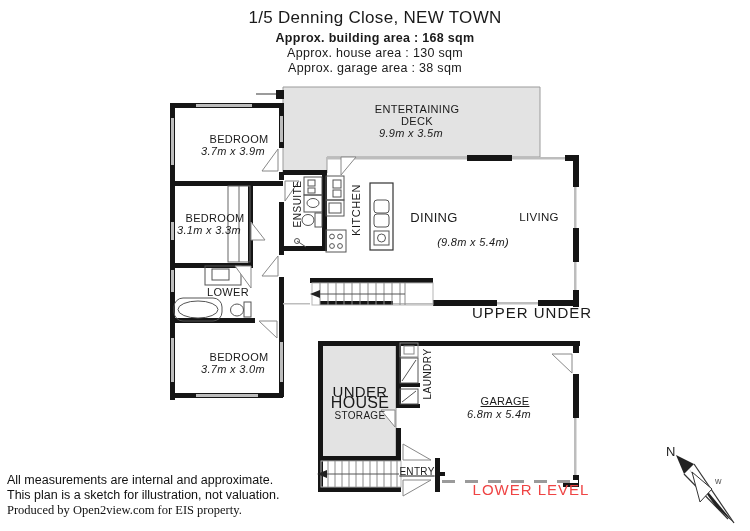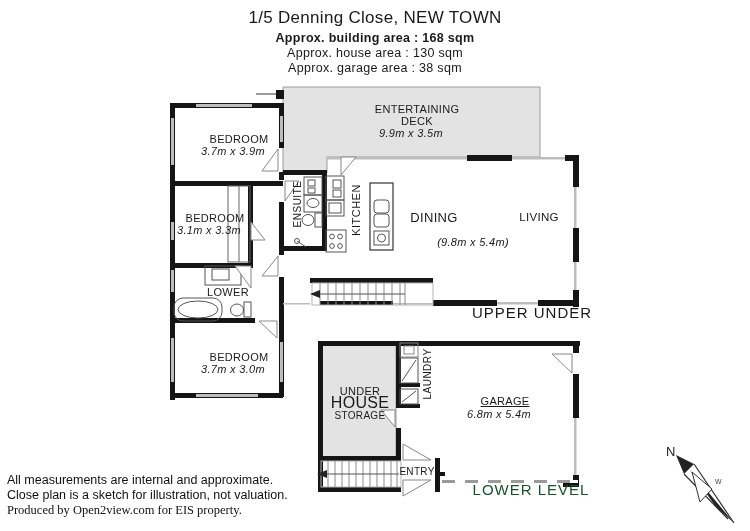--- a/index.html
+++ b/index.html
@@ -7,21 +7,21 @@
           font-family:"Liberation Sans", sans-serif;}
   .lbl{position:absolute;transform:translate(-50%,-50%);white-space:nowrap;color:#1a1a1a;
        letter-spacing:.3px;z-index:2;}
   .vlbl{position:absolute;transform:translate(-50%,-50%) rotate(-90deg);white-space:nowrap;
         color:#1a1a1a;letter-spacing:.5px;z-index:2;}
   .title{font-size:17px;}
   .sub{font-size:12.5px;}
   .room{font-size:11px;padding-left:12px;}
   .dims{font-size:11px;font-style:italic;}
   .level{font-size:15px;letter-spacing:1px;}
-  .faded{color:#14532d;}
+  .faded{color:#ef4444;}
   .footer-line{position:absolute;left:7px;font-size:12.5px;color:#111;z-index:2;}
   #plan-svg{position:absolute;left:0;top:0;z-index:1;}
   #lower-dash{position:absolute;left:442px;top:480px;width:136px;height:3px;z-index:3;
       background:repeating-linear-gradient(90deg,#9a9a9a 0 13px,#ffffff 13px 23px);}
 </style>
 </head>
 <body>
 
 <div id="canvas">
 
@@ -235,31 +235,31 @@
 
   <div class="vlbl" style="left:297px;top:204px;font-size:10px;">ENSUITE</div>
   <div class="vlbl" style="left:356px;top:210px;font-size:11px;">KITCHEN</div>
 
   <div class="lbl room" style="left:428px;top:217px;font-size:13px;">DINING</div>
   <div class="lbl room" style="left:533px;top:217px;font-size:11.5px;">LIVING</div>
   <div class="lbl dims" style="left:473px;top:242px;">(9.8m x 5.4m)</div>
 
   <div class="lbl level" style="left:532px;top:312px;">UPPER UNDER</div>
 
-  <div class="lbl" style="left:360px;top:391px;font-size:11px;">UNDER</div>
+  <div class="lbl" style="left:360px;top:391px;font-size:15px;">UNDER</div>
   <div class="lbl" style="left:360px;top:403px;font-size:16px;">HOUSE</div>
   <div class="lbl" style="left:360px;top:415px;font-size:10px;">STORAGE</div>
 
   <div class="vlbl" style="left:427px;top:374px;font-size:10px;">LAUNDRY</div>
 
   <div class="lbl room" style="left:499px;top:401px;text-decoration:underline;">GARAGE</div>
   <div class="lbl dims" style="left:499px;top:414px;">6.8m x 5.4m</div>
 
-  <div class="lbl" style="left:417px;top:471px;font-size:10px;">ENTRY</div>
+  <div class="lbl" style="left:417px;top:471px;font-size:10px;text-decoration:underline;">ENTRY</div>
 
   <div class="lbl level faded" style="left:531px;top:489px;">LOWER LEVEL</div>
   <div id="lower-dash"></div>
 
   <div class="footer-line" style="top:473px;">All measurements are internal and approximate.</div>
-  <div class="footer-line" style="top:488px;">Close plan is a sketch for illustration, not valuation.</div>
+  <div class="footer-line" style="top:488px;">This plan is a sketch for illustration, not valuation.</div>
   <div class="footer-line" style="top:503px;font-family:Liberation Serif, serif;">Produced by Open2view.com for EIS property.</div>
 
 </div>
 
 </body></html>

